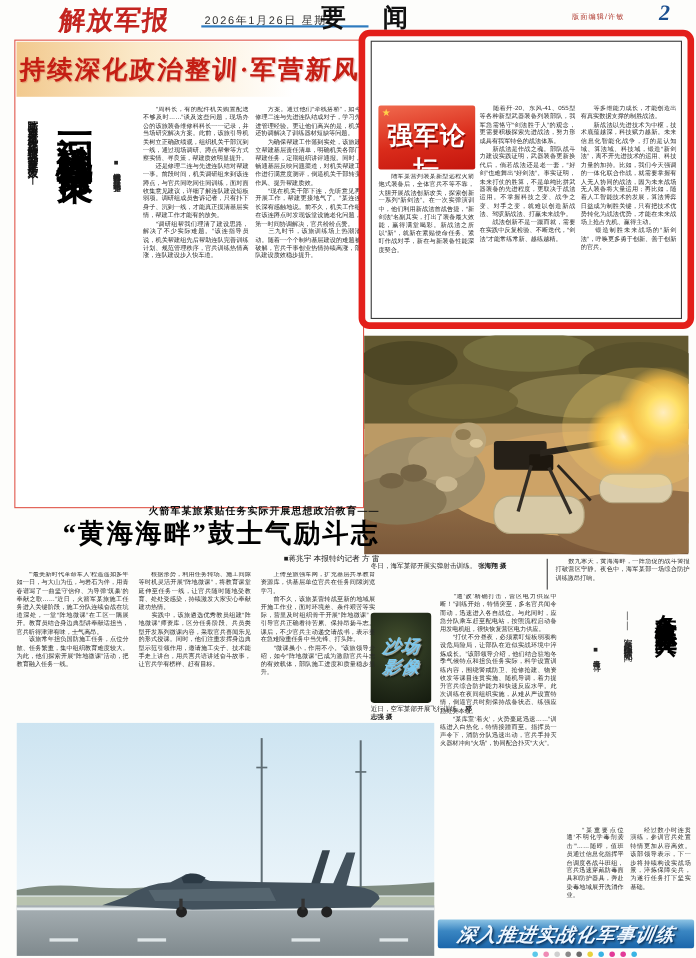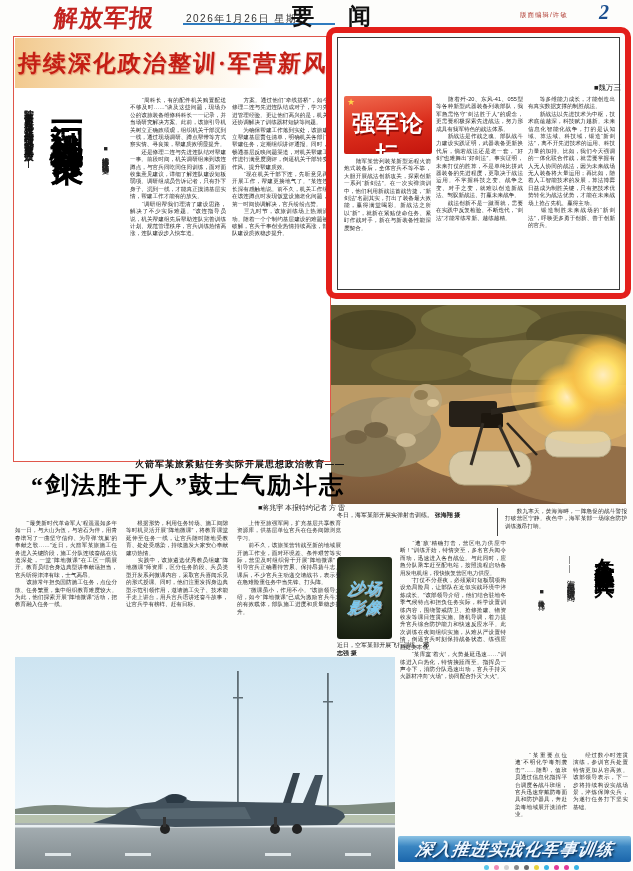--- a/index.html
+++ b/index.html
@@ -95,21 +95,20 @@
     <div class="abs col" style="left:116px;top:60px;width:96px;height:362px;">　　“周科长，有的配件机关购置配送不够及时……”谈及这些问题，现场办公的该旅装备维修科科长一一记录，并当场研究解决方案。此前，该旅引导机关树立正确政绩观，组织机关干部沉到一线，通过现场调研、蹲点帮带等方式察实情、寻良策，帮建质效明显提升。
 　　还是修理二连与先进连队结对帮建一事。前段时间，机关调研组来到该连蹲点，与官兵同吃同住同训练，面对面收集意见建议，详细了解连队建设短板弱项。调研组成员告诉记者，只有扑下身子、沉到一线，才能真正摸清基层实情，帮建工作才能有的放矢。
 　　“调研组帮我们理清了建设思路，解决了不少实际难题。”该连指导员说，机关帮建组先后帮助连队完善训练计划、规范管理秩序，官兵训练热情高涨，连队建设步入快车道。</div>
     <div class="abs col" style="left:218px;top:60px;width:96px;height:362px;">　　方案。通过他们“牵线搭桥”，如今修理二连与先进连队结成对子，学习先进管理经验。更让他们高兴的是，机关还协调解决了训练器材短缺等问题。
 　　为确保帮建工作落到实处，该旅建立帮建基层责任清单，明确机关各部门帮建任务，定期组织讲评通报。同时，畅通基层反映问题渠道，对机关帮建工作进行满意度测评，倒逼机关干部转变作风、提升帮建质效。
 　　“现在机关干部下连，先听意见再开展工作，帮建更接地气了。”某连连长深有感触地说。前不久，机关工作组在该连蹲点时发现饭堂设施老化问题，第一时间协调解决，官兵纷纷点赞。
 　　三九时节，该旅训练场上热潮涌动。随着一个个制约基层建设的难题被破解，官兵干事创业热情持续高涨，部队建设质效稳步提升。</div>
   </div>
 
   <div class="abs" id="main-box">
-    <div class="abs center" id="main-byline">■魏万三</div>
     <div class="abs" id="forum-logo">
       <span id="forum-star">★</span>
       <div class="serif" id="forum-title">强军论坛</div>
       <div id="forum-sub">中国新闻名专栏</div>
     </div>
     <div class="abs col main-col" style="left:6px;top:120px;height:131px;">　　陆军某营列装某新型远程火箭炮式装备后，全体官兵不等不靠，大胆开展战法创新攻关，探索创新一系列“新剑法”。在一次实弹演训中，他们利用新战法首战告捷，“新剑法”名副其实，打出了装备最大效能，赢得满堂喝彩。新战法之所以“新”，就新在紧贴使命任务、紧盯作战对手，新在与新装备性能深度契合。</div>
     <div class="abs col main-col" style="left:98px;">　　随着歼-20、东风-41、055型等各种新型武器装备列装部队，我军急需恪守“剑法胜于人”的观念，更需要积极探索先进战法，努力形成具有我军特色的战法体系。
 　　新战法是作战之魂。部队战斗力建设实践证明，武器装备更新换代后，倘若战法还是老一套，“好剑”也难舞出“好剑法”。事实证明，未来打仗的胜算，不是单纯比拼武器装备的先进程度，更取决于战法运用。不掌握科技之变、战争之变、对手之变，就难以创造新战法、驾驭新战法、打赢未来战争。
 　　战法创新不是一蹴而就，需要在实践中反复检验、不断迭代，“剑法”才能常练常新、越练越精。</div>
     <div class="abs col main-col" style="left:190px;">　　等多维能力成长，才能创造出有真实数据支撑的制胜战法。
@@ -188,21 +187,21 @@
   <div class="abs col" style="left:400px;top:540px;width:106px;height:293px;">　　“遭‘敌’精确打击，营区电力供应中断！”训练开始，特情突至，多名官兵闻令而动，迅速进入各自战位。与此同时，应急分队乘车赶至配电站，按照流程启动备用发电机组，很快恢复营区电力供应。
 　　“打仗不分昼夜，必须紧盯短板弱项构设危局险局，让部队在近似实战环境中淬炼成长。”该部领导介绍，他们结合驻地冬季气候特点和担负任务实际，科学设置训练内容，围绕警戒防卫、抢修抢建、物资收发等课目连贯实施、随机导调，着力提升官兵综合防护能力和快速反应水平。此次训练在夜间组织实施，从难从严设置特情，倒逼官兵时刻保持战备状态、练强应急处突本领。
 　　“某库室‘着火’，火势蔓延迅速……”训练进入白热化，特情接踵而至。指挥员一声令下，消防分队迅速出动，官兵手持灭火器材冲向“火场”，协同配合扑灭“大火”。</div>
   <div class="abs v serif" id="navy-headline">冬夜处突淬炼保障尖兵</div>
   <div class="abs v" id="navy-subtitle">——海军某部组织综合防护训练见闻</div>
   <div class="abs v" id="navy-byline">■马青峰 汪育飞</div>
   <div class="abs col" style="left:515px;top:752px;width:52px;height:82px;">　　“某重要点位遭‘不明化学毒剂袭击’”……随即，值班员通过信息化指挥平台调度各战斗班组，官兵迅速穿戴防毒面具和防护器具，奔赴染毒地域展开洗消作业。</div>
   <div class="abs col" style="left:573px;top:752px;width:55px;height:82px;">　　经过数小时连贯演练，参训官兵处置特情更加从容高效。该部领导表示，下一步将持续构设实战场景，淬炼保障尖兵，为遂行任务打下坚实基础。</div>
 
   <div class="abs center" id="rocket-kicker">火箭军某旅紧贴任务实际开展思想政治教育——</div>
-  <div class="abs serif center" id="rocket-headline">“剑法胜于人”鼓士气励斗志</div>
+  <div class="abs serif center" id="rocket-headline">“黄海海畔”鼓士气励斗志</div>
   <div class="abs center" id="rocket-byline">■蒋兆宇 本报特约记者 方 雷</div>
   <div class="abs col" style="left:15px;top:520px;width:102px;height:133px;">　　“‘最美新时代革命军人’程遥遥如多年如一日，与大山为伍，与岩石为伴，用青春谱写了一曲坚守信仰、为导弹‘筑巢’的奉献之歌……”近日，火箭军某旅施工任务进入关键阶段，施工分队连续奋战在坑道深处，一堂“阵地微课”在工区一隅展开。教育员结合身边典型讲奉献话担当，官兵听得津津有味，士气高昂。
 　　该旅常年担负国防施工任务，点位分散、任务繁重，集中组织教育难度较大。为此，他们探索开展“阵地微课”活动，把教育融入任务一线。</div>
   <div class="abs col" style="left:126px;top:520px;width:102px;height:133px;">　　根据形势，利用任务转场、施工间隙等时机灵活开展“阵地微课”，将教育课堂延伸至任务一线，让官兵随时随地受教育、处处受感染，持续激发大家安心奉献建功热情。
 　　实践中，该旅遴选优秀教员组建“阵地微课”师资库，区分任务阶段、兵员类型开发系列微课内容，采取官兵喜闻乐见的形式授课。同时，他们注重发挥身边典型示范引领作用，邀请施工尖子、技术能手走上讲台，用兵言兵语讲述奋斗故事，让官兵学有榜样、赶有目标。</div>
   <div class="abs col" style="left:237px;top:520px;width:104px;height:133px;">　　上传至旅强军网，扩充基层共享教育资源库，供基层单位官兵在任务间隙浏览学习。
 　　前不久，该旅某营转战至新的地域展开施工作业，面对环境差、条件艰苦等实际，营里及时组织骨干开展“阵地微课”，引导官兵正确看待苦累、保持昂扬斗志。课后，不少官兵主动递交请战书，表示要在急难险重任务中当先锋、打头阵。
 　　“微课虽小，作用不小。”该旅领导介绍，如今“阵地微课”已成为激励官兵斗志的有效载体，部队施工进度和质量稳步提升。</div>
 
   <svg class="abs" id="jet-photo" viewBox="0 0 380 212" preserveAspectRatio="none">

